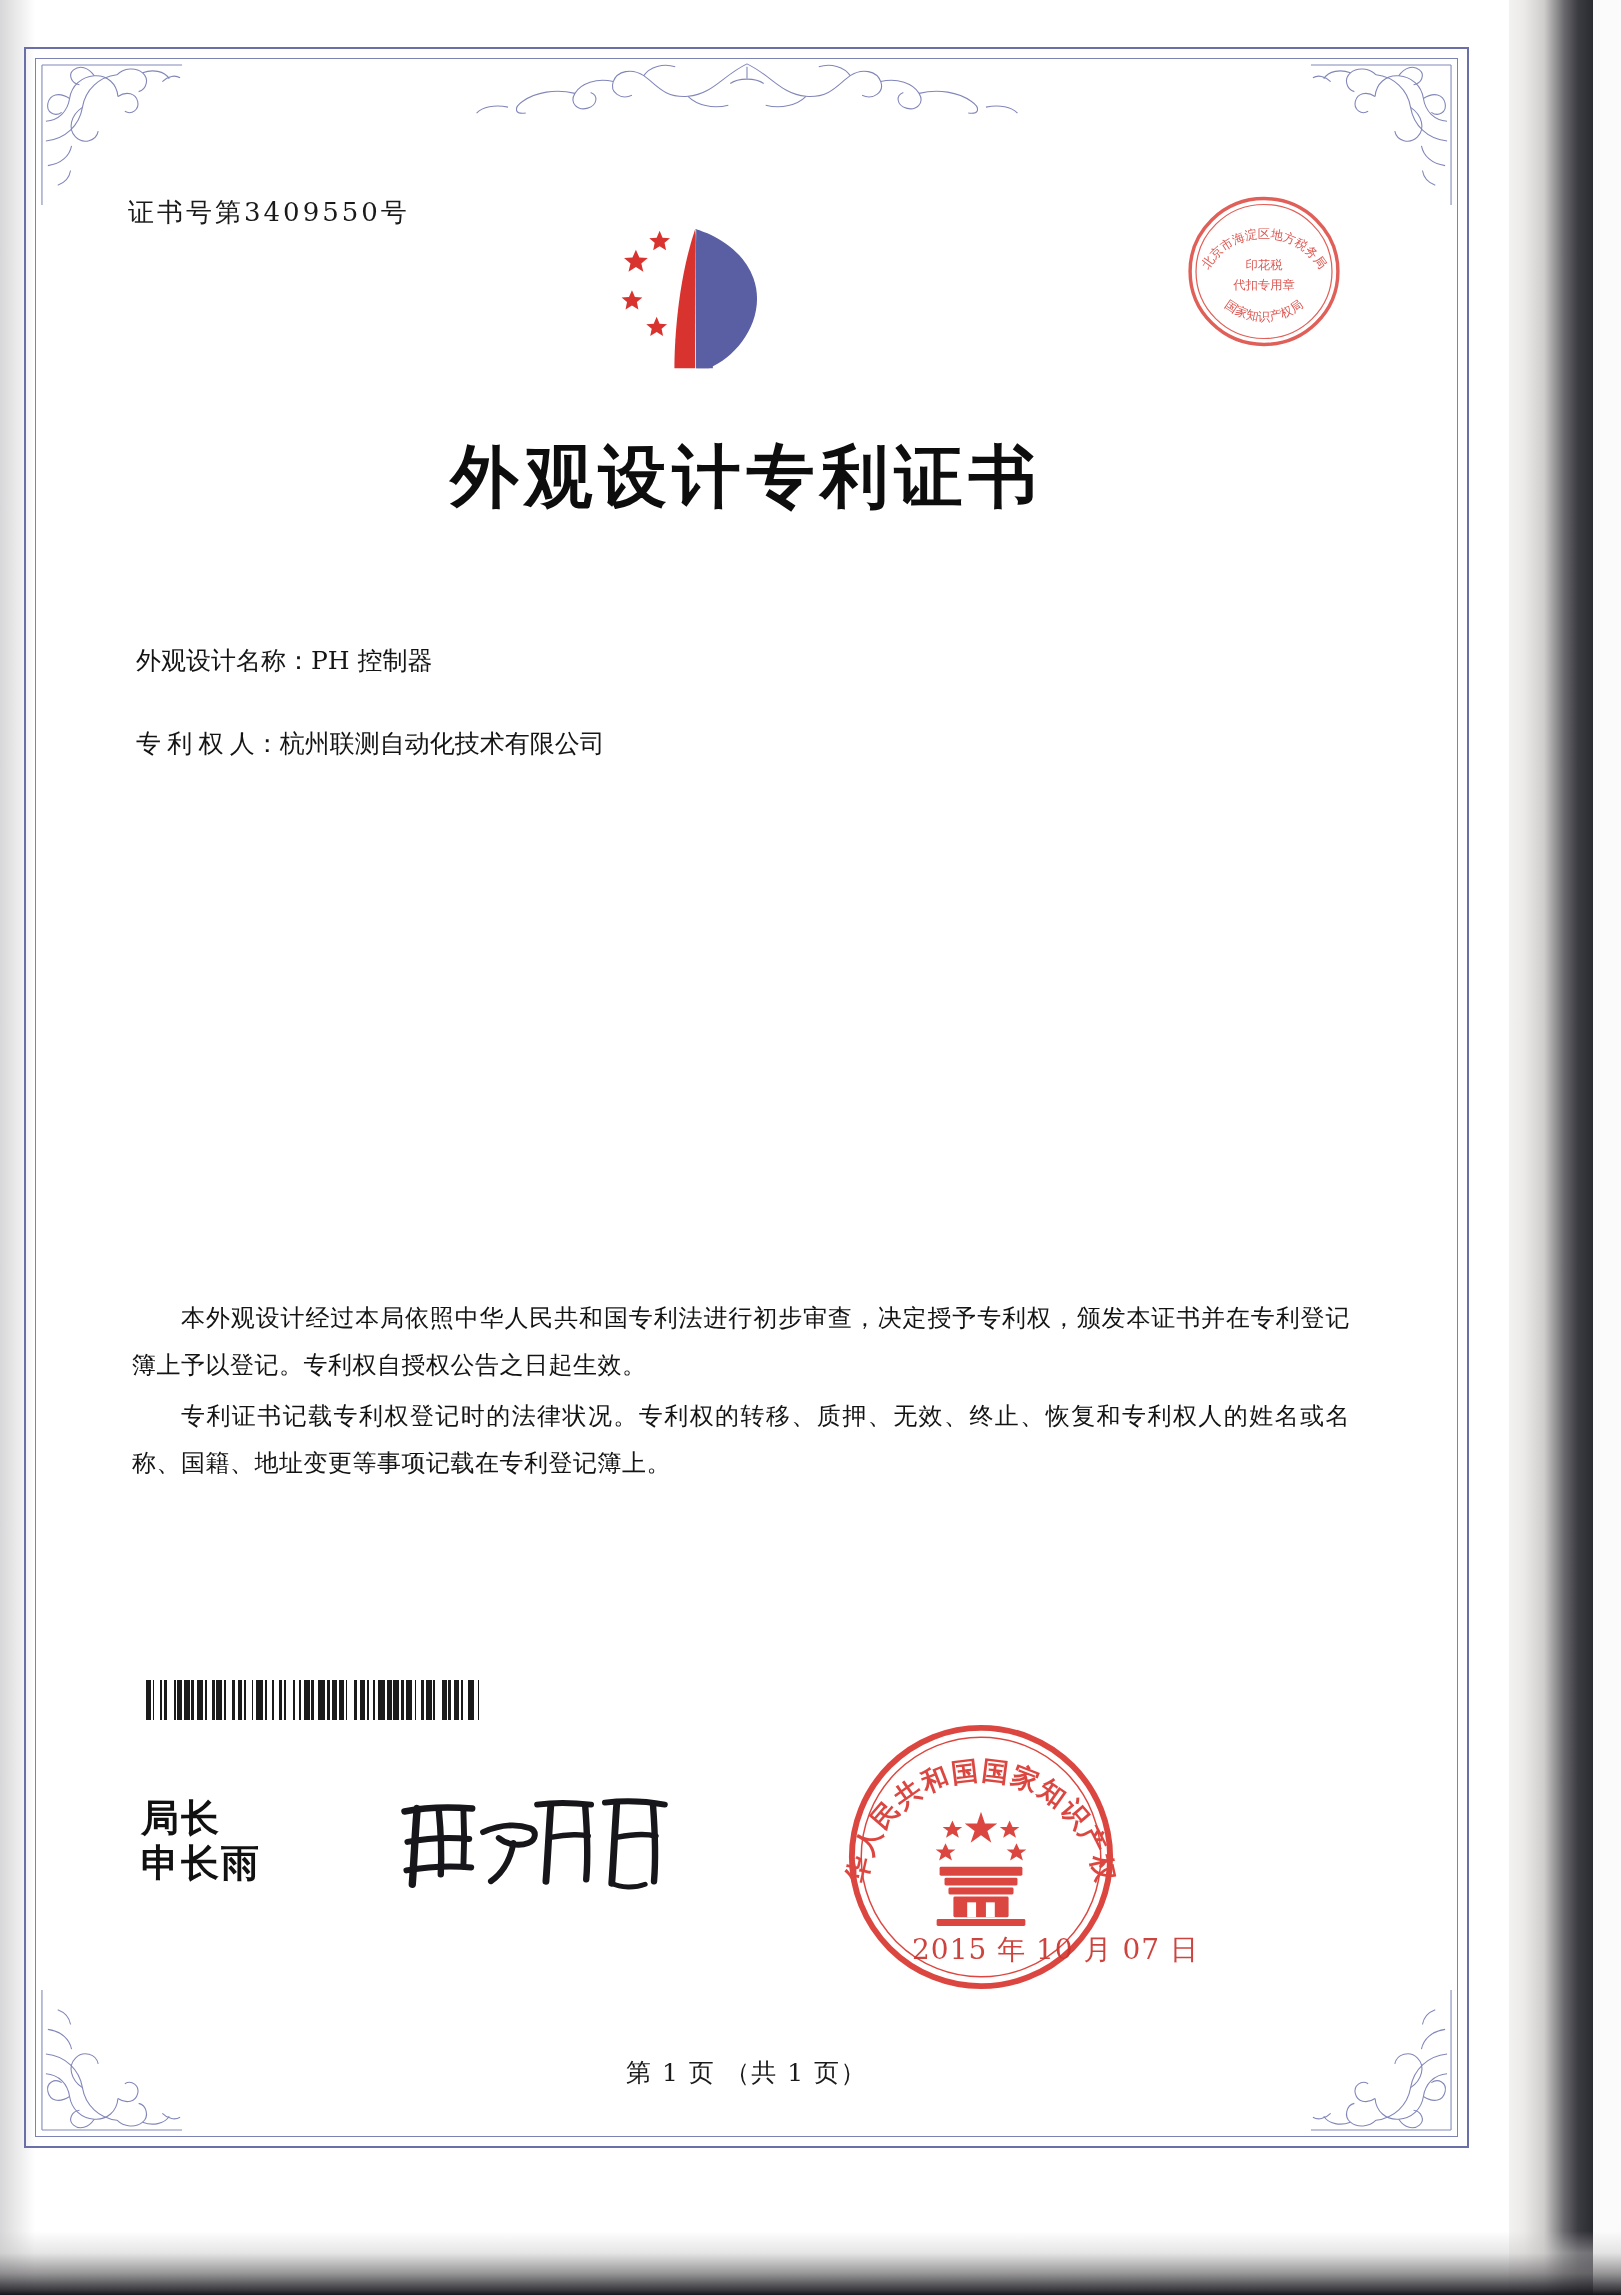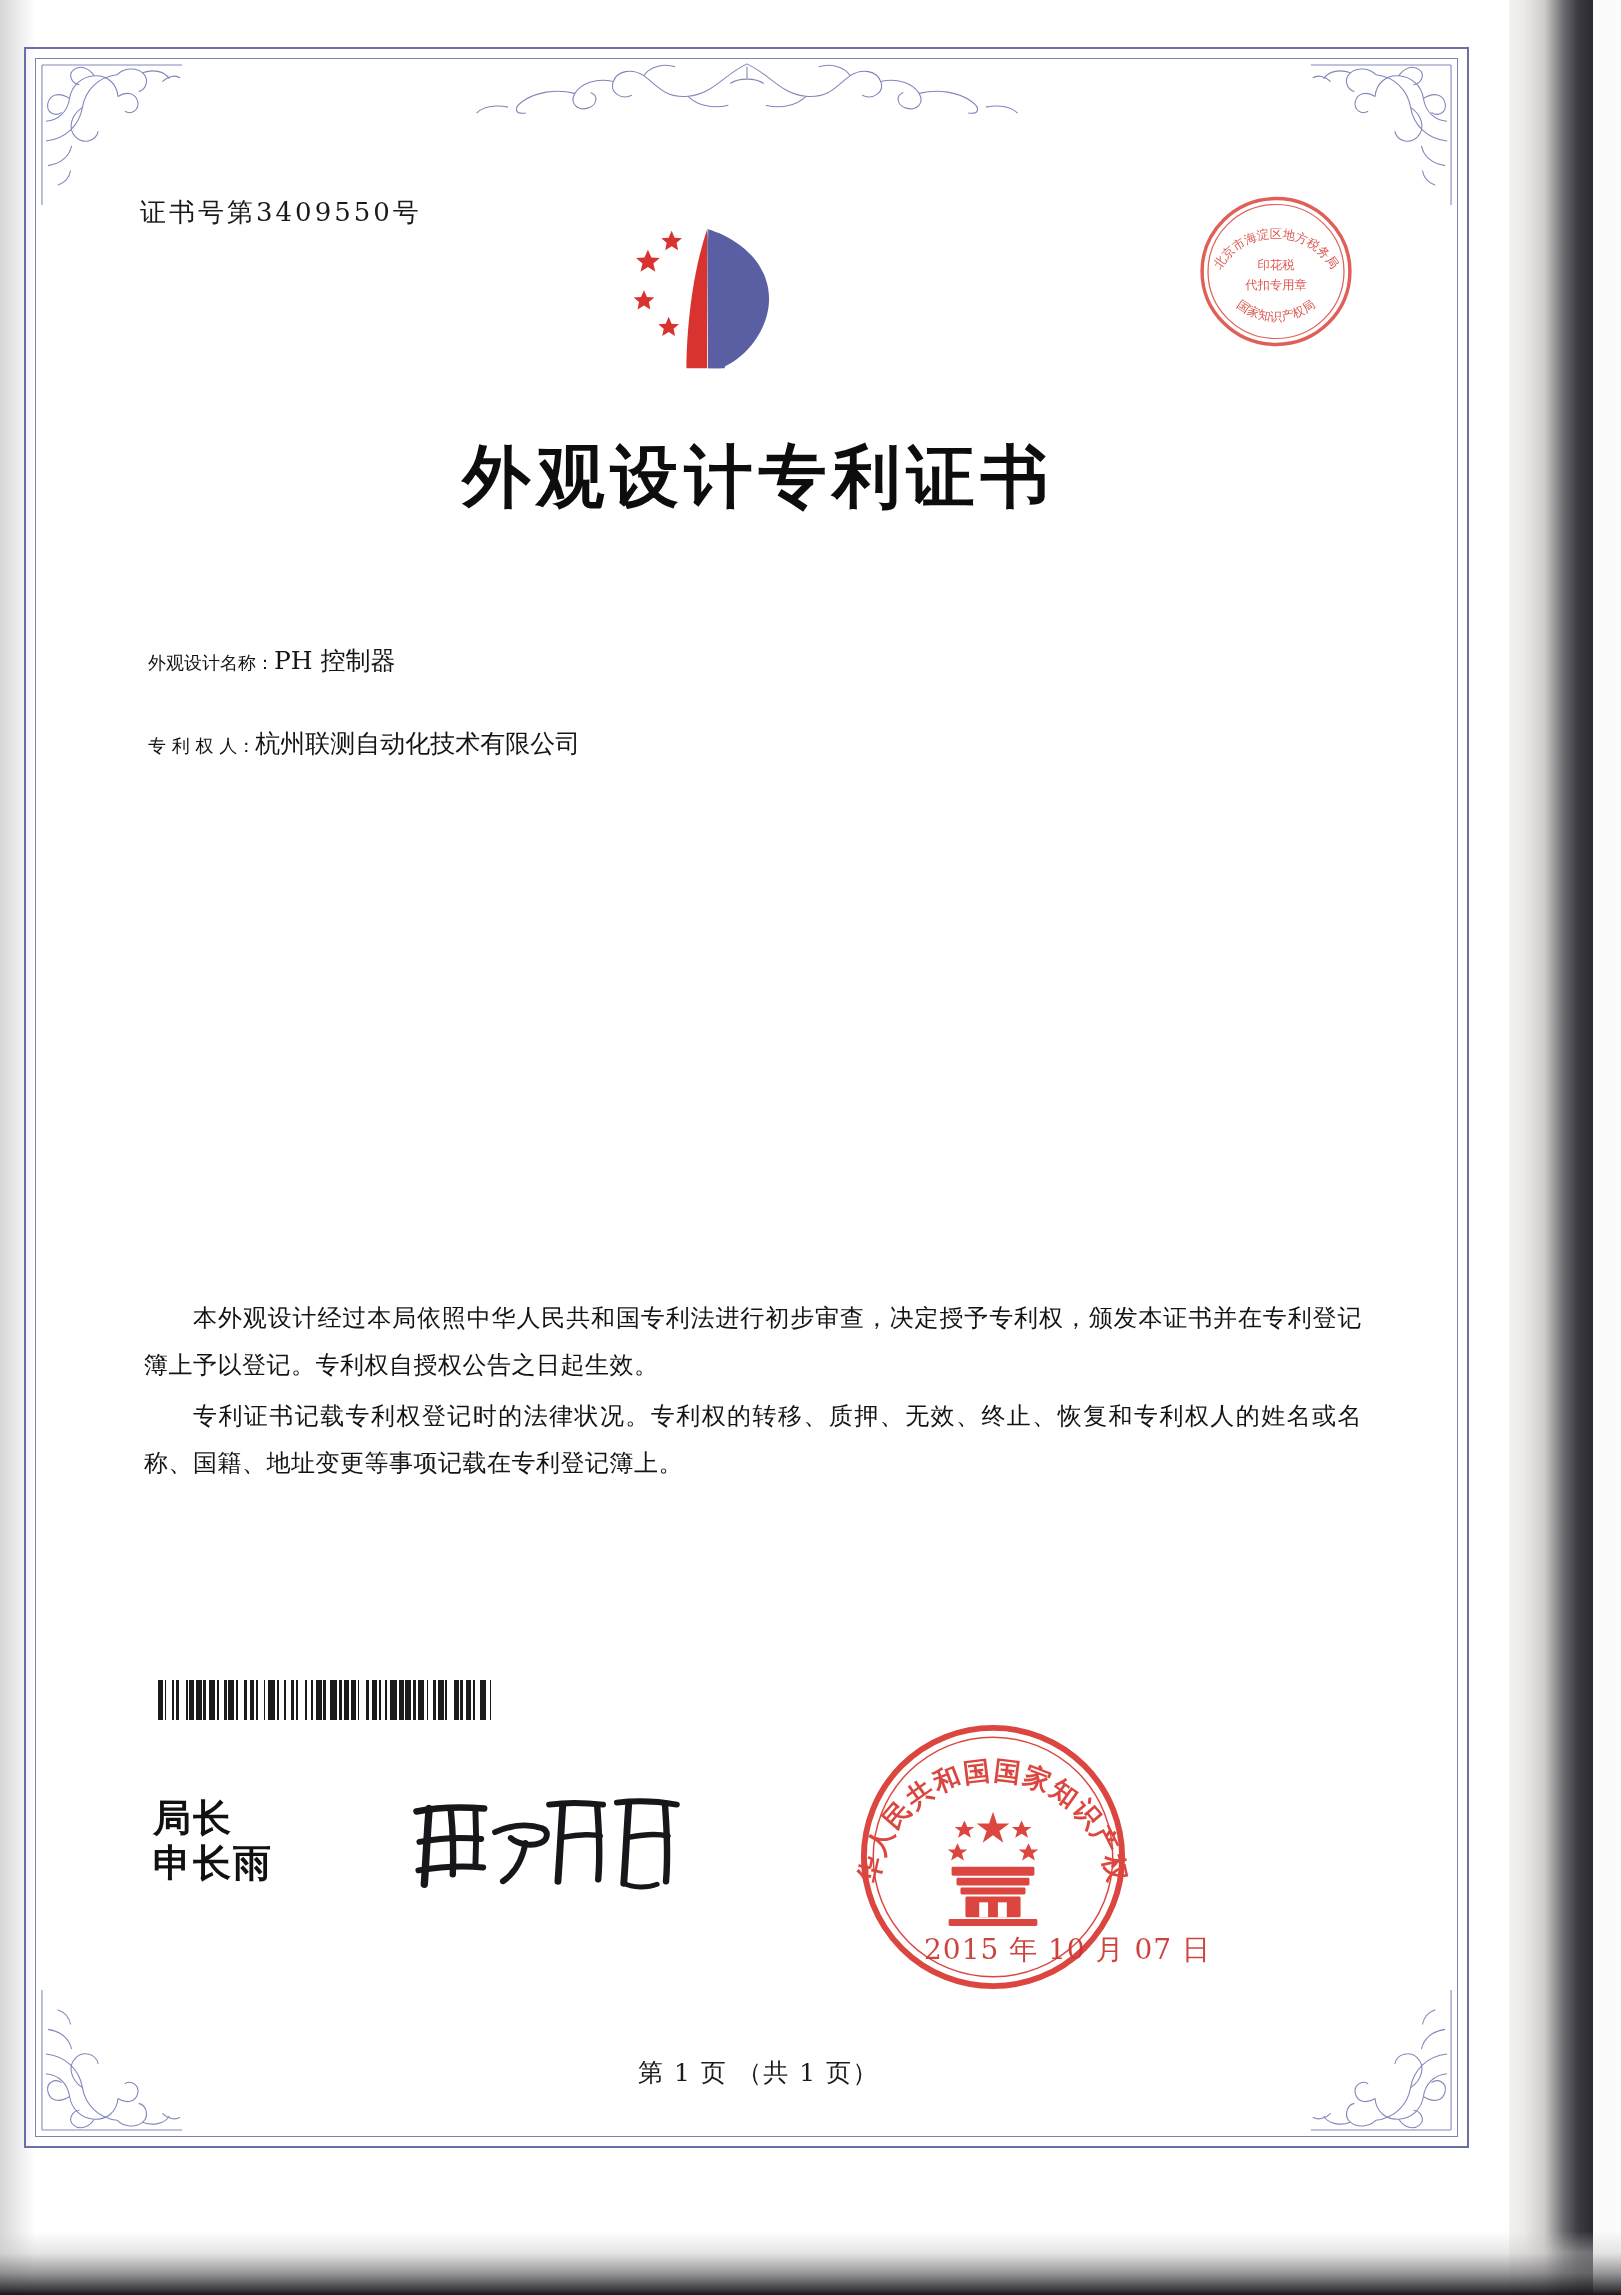--- a/index.html
+++ b/index.html
@@ -89,21 +89,21 @@
     left: 50%;
     transform: translateX(-50%);
     width: 582px;
     height: 59px;
     color: #7b80b6;
   }
 
   
   .content {
     position: absolute;
-    left: 12px; top: 0;
+    left: 0; top: 0;
     width: 1445px;
     height: 2101px;
   }
 
   .cert-number {
     position: absolute;
     left: 104px;
     top: 148px;
     font-size: 26px;
     letter-spacing: 3px;
@@ -141,21 +141,22 @@
     width: 1184px;
   }
   .field-row {
     font-size: 25px;
     color: #141414;
     margin-bottom: 50px;
     white-space: nowrap;
   }
   .field-label {
     display: inline-block;
-    font-size: 18px;
+    font-size: 25px;
+    font-family: Liberation Serif, serif;
   }
   .lbl-wide { letter-spacing: 9px; }
   .field-value {
     font-size: 25px;
   }
 
   
   .paras {
     position: absolute;
     left: 108px;

